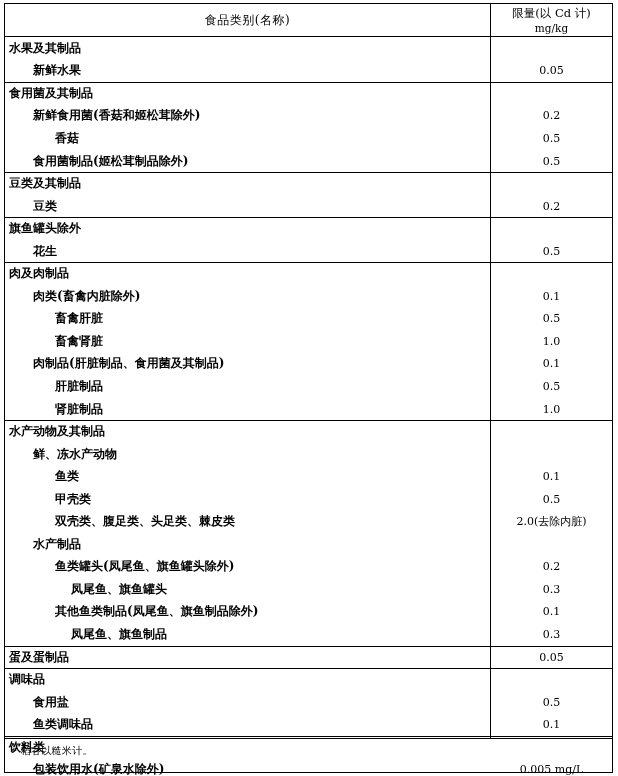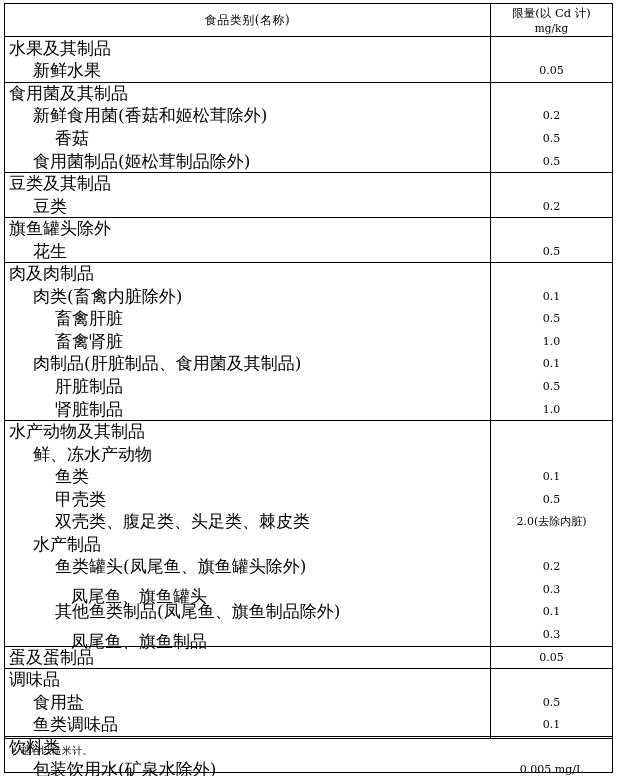--- a/index.html
+++ b/index.html
@@ -131,38 +131,39 @@
     box-sizing: border-box;
   }
   .row .label {
     position: absolute;
     left: 0;
     top: 0;
     width: 484px;
     height: 100%;
     display: flex;
     align-items: center;
-    font-size: 17px;
+    font-size: 12px;
     white-space: nowrap;
+    font-weight: bold;
   }
   .row .value {
     position: absolute;
     left: 486px;
     top: 0;
     width: 121px;
     height: 100%;
     display: flex;
     align-items: center;
     justify-content: center;
     font-size: 11px;
   }
   .ind0 { padding-left: 4px; }
   .ind1 { padding-left: 28px; }
   .ind2 { padding-left: 50px; }
-  .ind3 { padding-left: 66px; margin-top: 7px; }
+  .ind3 { padding-left: 66px; }
 
   .sep {
     position: absolute;
     left: -1px;
     width: 609px;
     height: 1px;
     background: #000;
   }
 
   .footnote {

